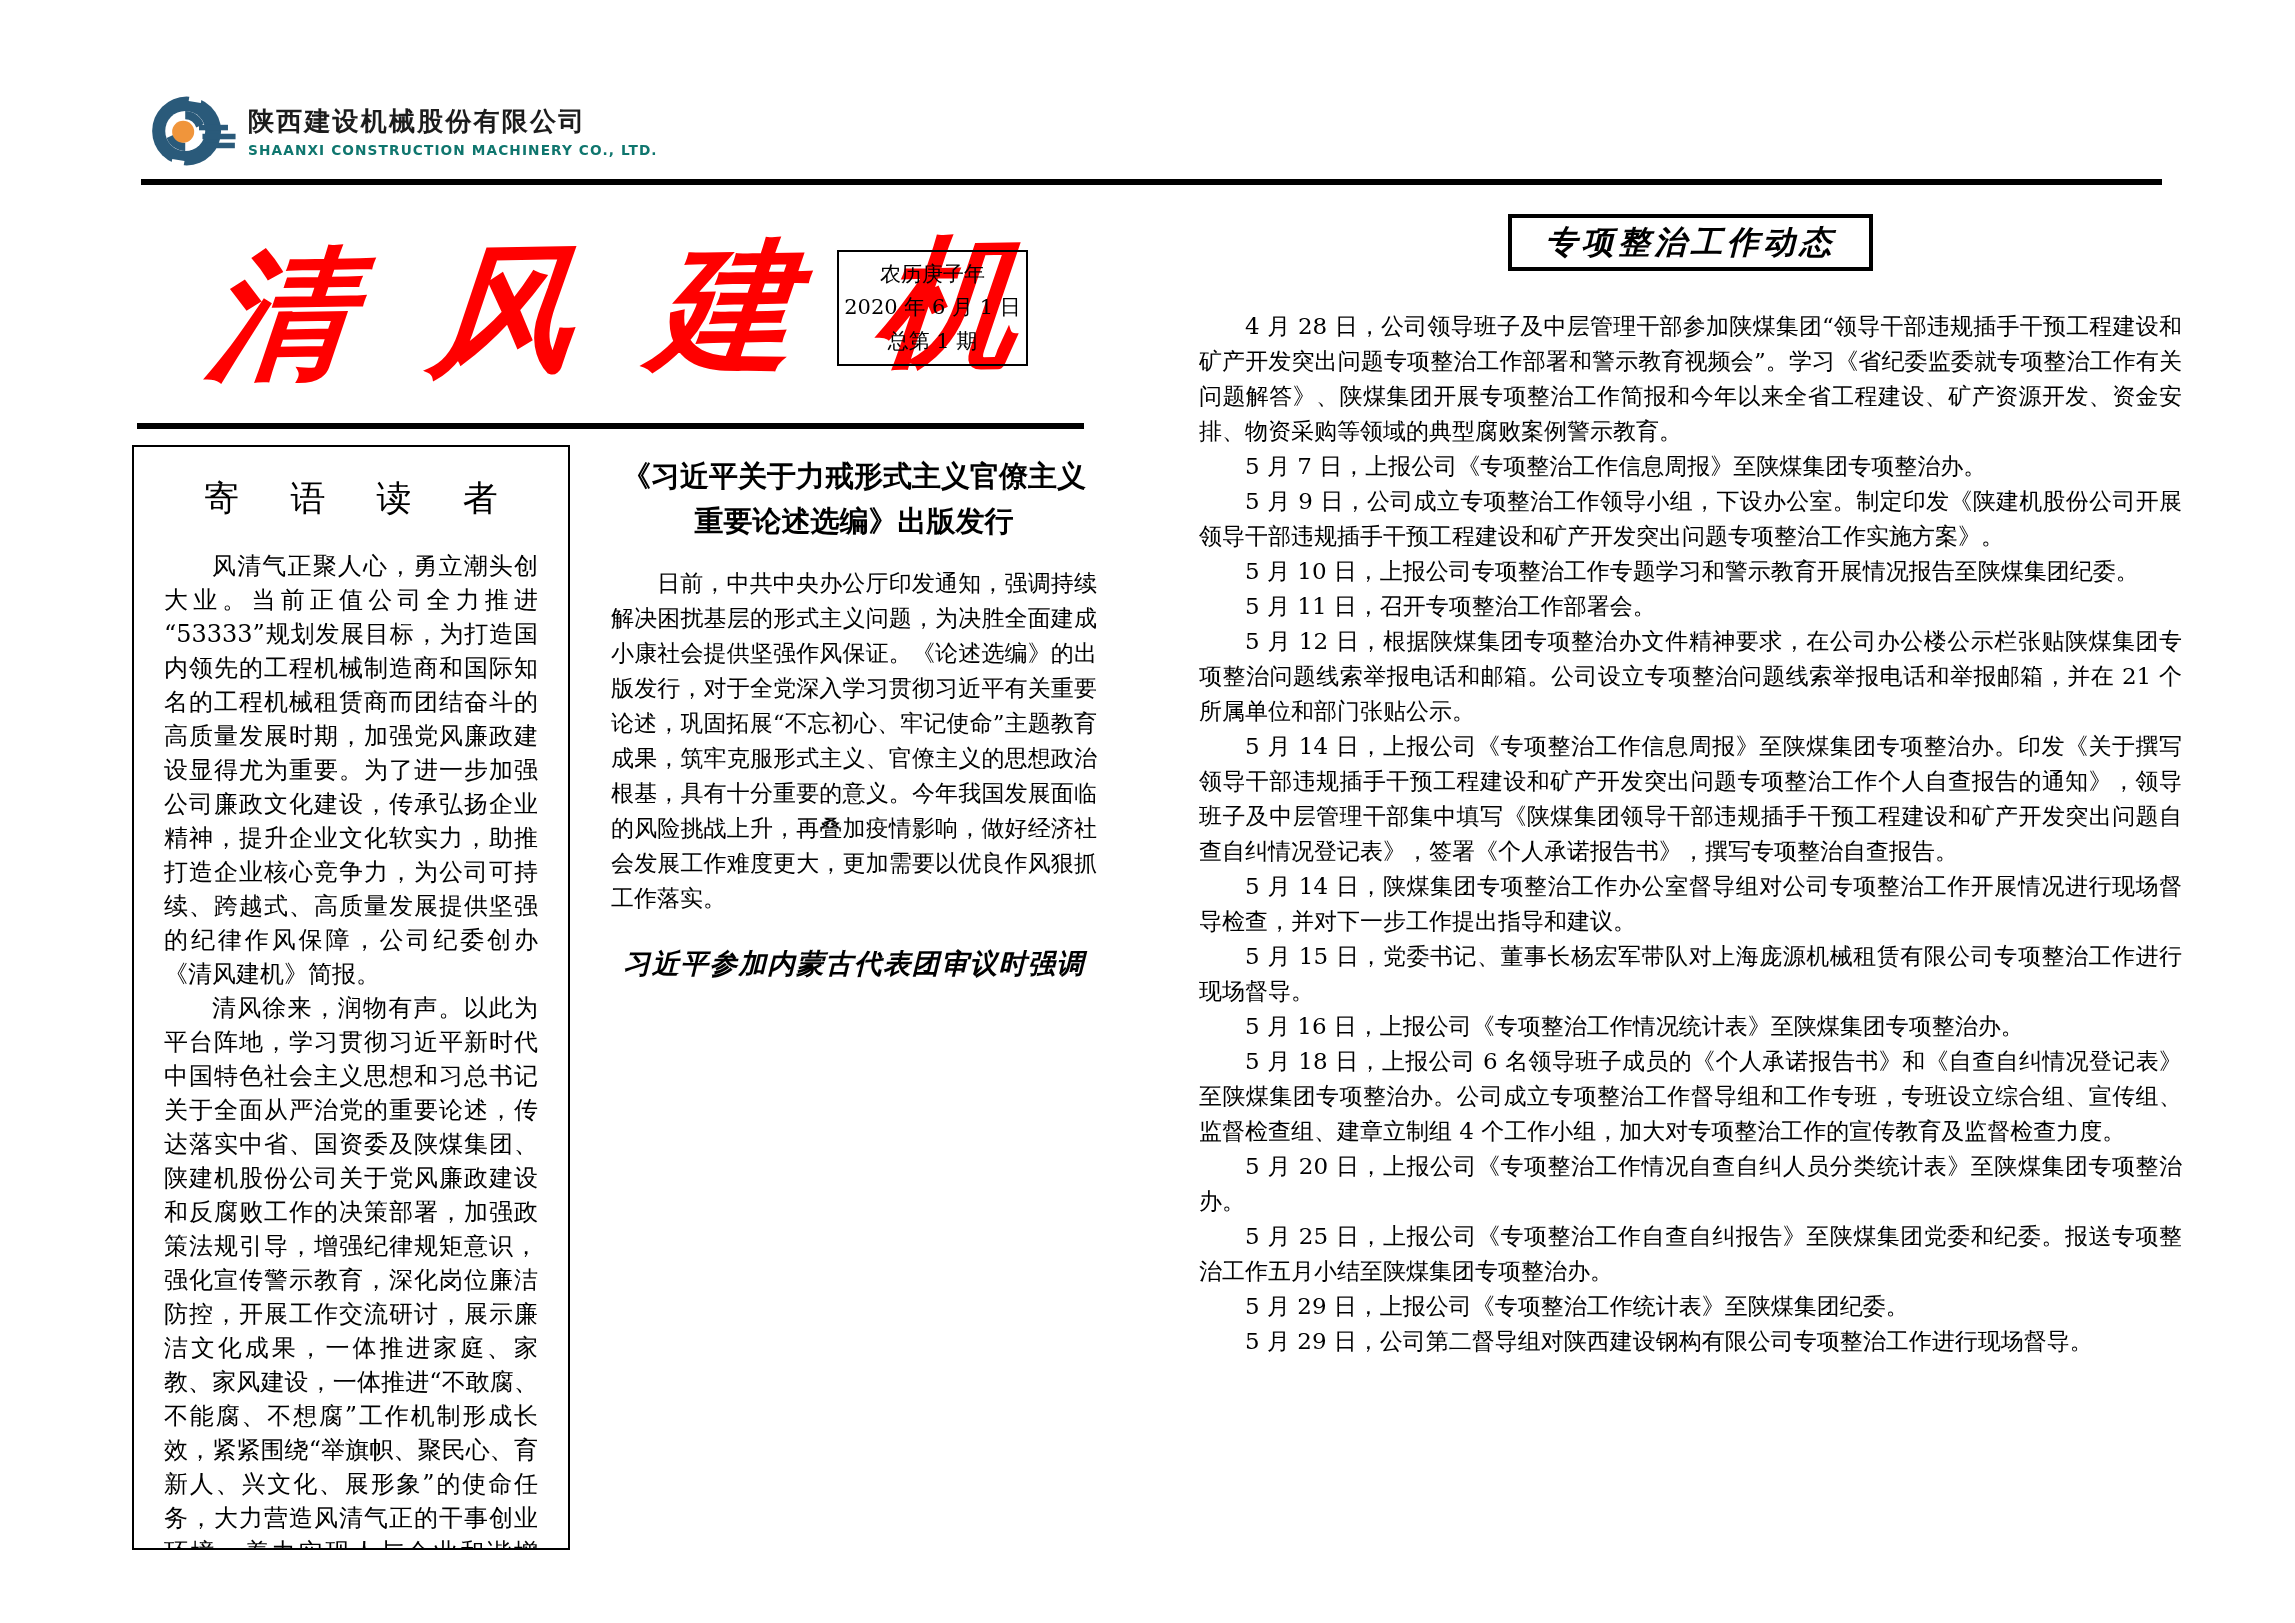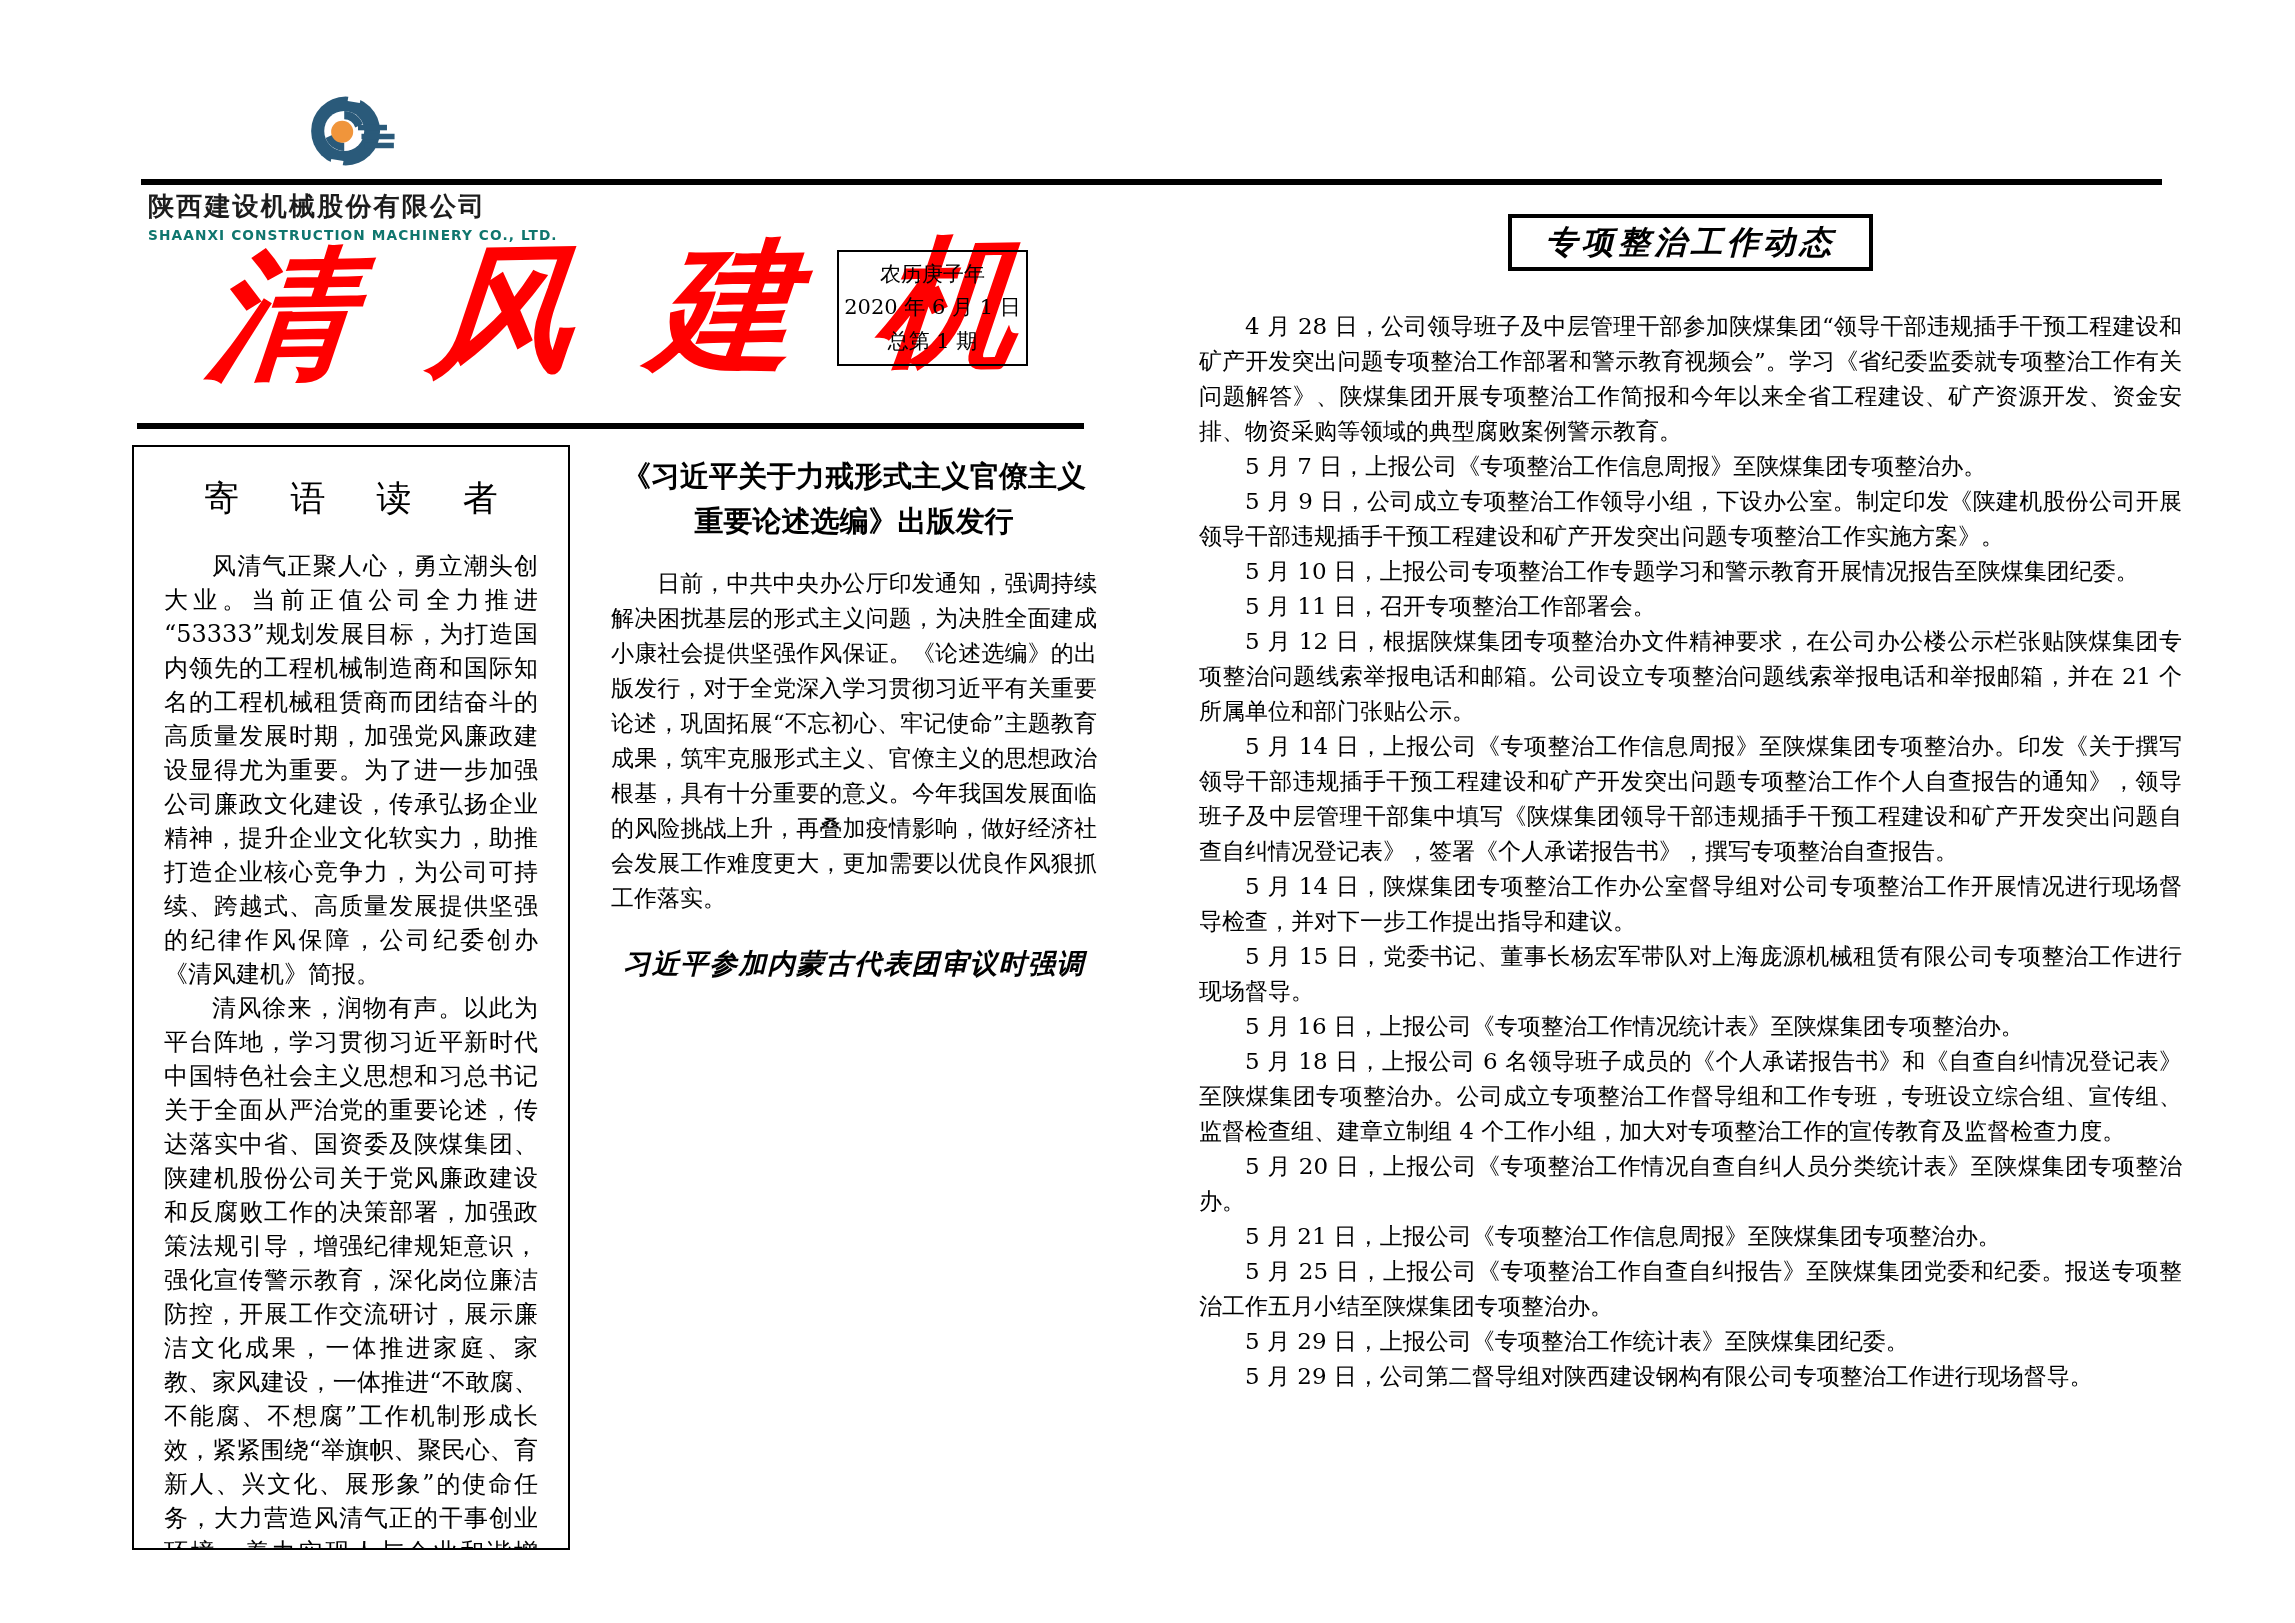--- a/index.html
+++ b/index.html
@@ -17,21 +17,21 @@
   .page{
     position:relative;
     width:2295px;
     height:1623px;
     background:#ffffff;
     overflow:hidden;
   }
   
   .logo-row{
     position:absolute;left:148px;top:90px;
-    display:flex;align-items:center;gap:17px;flex-direction:column;
+    display:flex;align-items:center;gap:9px;
   }
   .logo-svg{display:block;}
   .company-names{display:flex;flex-direction:column;justify-content:center;}
   .cn-name{
     font-family:"DejaVu Sans","Liberation Sans",sans-serif;
     font-size:26px;font-weight:bold;letter-spacing:2.2px;color:#1c1c1c;
   }
   .en-name{
     font-family:"DejaVu Sans","Liberation Sans",sans-serif;
     font-size:13.7px;font-weight:bold;letter-spacing:1.1px;color:#0f766e;margin-top:3px;
@@ -164,21 +164,20 @@
       <p>5 月 9 日，公司成立专项整治工作领导小组，下设办公室。制定印发《陕建机股份公司开展领导干部违规插手干预工程建设和矿产开发突出问题专项整治工作实施方案》。</p>
       <p>5 月 10 日，上报公司专项整治工作专题学习和警示教育开展情况报告至陕煤集团纪委。</p>
       <p>5 月 11 日，召开专项整治工作部署会。</p>
       <p>5 月 12 日，根据陕煤集团专项整治办文件精神要求，在公司办公楼公示栏张贴陕煤集团专项整治问题线索举报电话和邮箱。公司设立专项整治问题线索举报电话和举报邮箱，并在 21 个所属单位和部门张贴公示。</p>
       <p>5 月 14 日，上报公司《专项整治工作信息周报》至陕煤集团专项整治办。印发《关于撰写领导干部违规插手干预工程建设和矿产开发突出问题专项整治工作个人自查报告的通知》，领导班子及中层管理干部集中填写《陕煤集团领导干部违规插手干预工程建设和矿产开发突出问题自查自纠情况登记表》，签署《个人承诺报告书》，撰写专项整治自查报告。</p>
       <p>5 月 14 日，陕煤集团专项整治工作办公室督导组对公司专项整治工作开展情况进行现场督导检查，并对下一步工作提出指导和建议。</p>
       <p>5 月 15 日，党委书记、董事长杨宏军带队对上海庞源机械租赁有限公司专项整治工作进行现场督导。</p>
       <p>5 月 16 日，上报公司《专项整治工作情况统计表》至陕煤集团专项整治办。</p>
       <p>5 月 18 日，上报公司 6 名领导班子成员的《个人承诺报告书》和《自查自纠情况登记表》至陕煤集团专项整治办。公司成立专项整治工作督导组和工作专班，专班设立综合组、宣传组、监督检查组、建章立制组 4 个工作小组，加大对专项整治工作的宣传教育及监督检查力度。</p>
       <p>5 月 20 日，上报公司《专项整治工作情况自查自纠人员分类统计表》至陕煤集团专项整治办。</p>
-      <p>5 月 21 日，上报公司《专项整治工作信息周报》至陕煤集团专项整治办。</p>
       <p>5 月 25 日，上报公司《专项整治工作自查自纠报告》至陕煤集团党委和纪委。报送专项整治工作五月小结至陕煤集团专项整治办。</p>
       <p>5 月 29 日，上报公司《专项整治工作统计表》至陕煤集团纪委。</p>
       <p>5 月 29 日，公司第二督导组对陕西建设钢构有限公司专项整治工作进行现场督导。</p>
     </div>
   </section>
 
 </div>
 
 
 </body></html>

